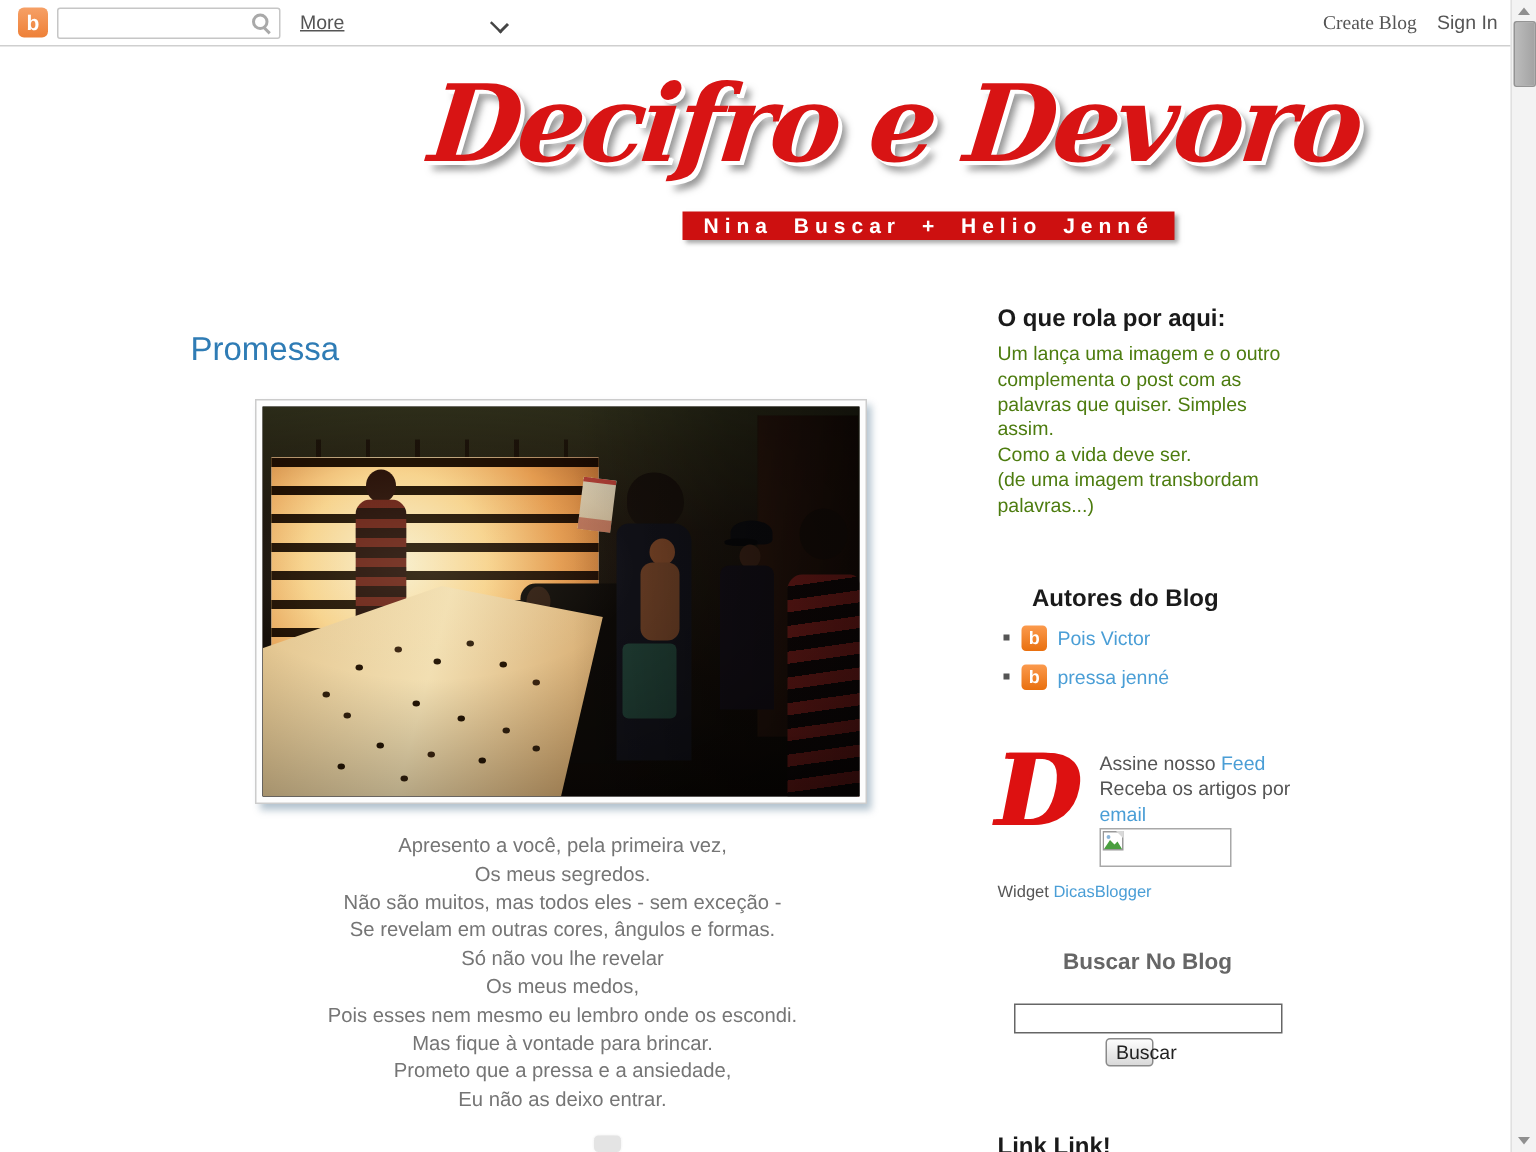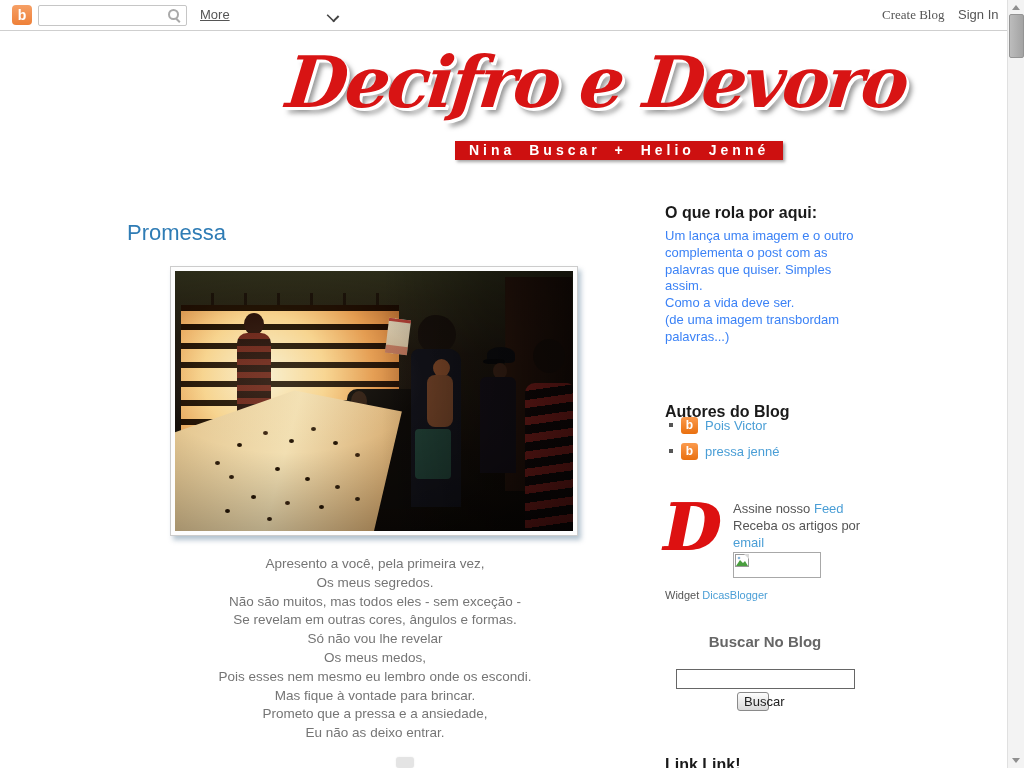--- a/index.html
+++ b/index.html
@@ -78,21 +78,21 @@
       90px 16px 0 #241505,120px 24px 0 #31200e,36px 34px 0 #241505,70px 40px 0 #3a2410,
       104px 44px 0 #241505,140px 36px 0 #31200e,10px 48px 0 #241505,52px 56px 0 #31200e;}
   .ph-vignette{left:0;top:0;width:100%;height:100%;
       background:linear-gradient(90deg,transparent 52%,rgba(0,0,0,.30) 78%,rgba(0,0,0,.42) 100%),
                  radial-gradient(ellipse at 28% 42%,rgba(255,240,200,.12) 0%,transparent 34%,rgba(0,0,0,.30) 78%,rgba(0,0,0,.5) 100%);}
   .poem{position:absolute;left:107px;top:555px;width:536px;text-align:center;font-size:13.5px;
       color:#757575;line-height:18.8px;white-space:pre-line;}
   .ornament{position:absolute;left:396px;top:757px;width:18px;height:11px;background:#dedede;border-radius:3px;
       box-shadow:0 0 2px #e8e8e8;opacity:.8;}
   .sb-h{position:absolute;font-size:16px;font-weight:bold;color:#1a1a1a;}
-  .about-text{position:absolute;left:665px;top:228px;width:200px;font-size:13px;color:#3b82f6;line-height:16.8px;white-space:pre-line;}
+  .about-text{position:absolute;left:665px;top:228px;width:200px;font-size:13px;color:#4d7c0f;line-height:16.8px;white-space:pre-line;}
   .author-row{position:absolute;left:669px;height:18px;display:flex;align-items:center;cursor:pointer;}
   .bullet{width:4px;height:4px;background:#555;margin-right:8px;}
   .b-icon{width:17px;height:17px;border-radius:3px;background:linear-gradient(#fb9a4d,#e9700f);color:#fff;
       font-weight:bold;font-size:12px;line-height:17px;text-align:center;margin-right:7px;}
   .blue-link{color:#4a9ed6;text-decoration:none;cursor:pointer;}
   .author-row .blue-link{font-size:13px;}
   .feed-logo{position:absolute;left:663px;top:492px;font-family:"DejaVu Serif",serif;font-style:italic;font-weight:bold;
       font-size:66px;color:#dd1111;line-height:70px;text-shadow:2px 0 0 #dd1111;}
   .feed-text{position:absolute;left:733px;top:500px;width:145px;font-size:13px;color:#555;line-height:17px;}
   .feed-imgbox{position:absolute;left:733px;top:552px;width:86px;height:24px;border:1px solid #a8a8a8;background:#fff;cursor:pointer;}
@@ -178,21 +178,21 @@
   <div class="ornament"></div>
 
   <div class="sb-h" style="left:665px;top:204px;">O que rola por aqui:</div>
   <div class="about-text">Um lança uma imagem e o outro
 complementa o post com as
 palavras que quiser. Simples assim.
 Como a vida deve ser.
 (de uma imagem transbordam
 palavras...)</div>
 
-  <div class="sb-h" style="left:665px;top:391px;margin-top:12px;">Autores do Blog</div>
+  <div class="sb-h" style="left:688px;top:391px;">Autores do Blog</div>
   <div class="author-row" style="top:416px;">
     <span class="bullet"></span>
     <span class="b-icon">b</span>
     <span class="blue-link">Pois Victor</span>
   </div>
   <div class="author-row" style="top:442px;">
     <span class="bullet"></span>
     <span class="b-icon">b</span>
     <span class="blue-link">pressa jenné</span>
   </div>

